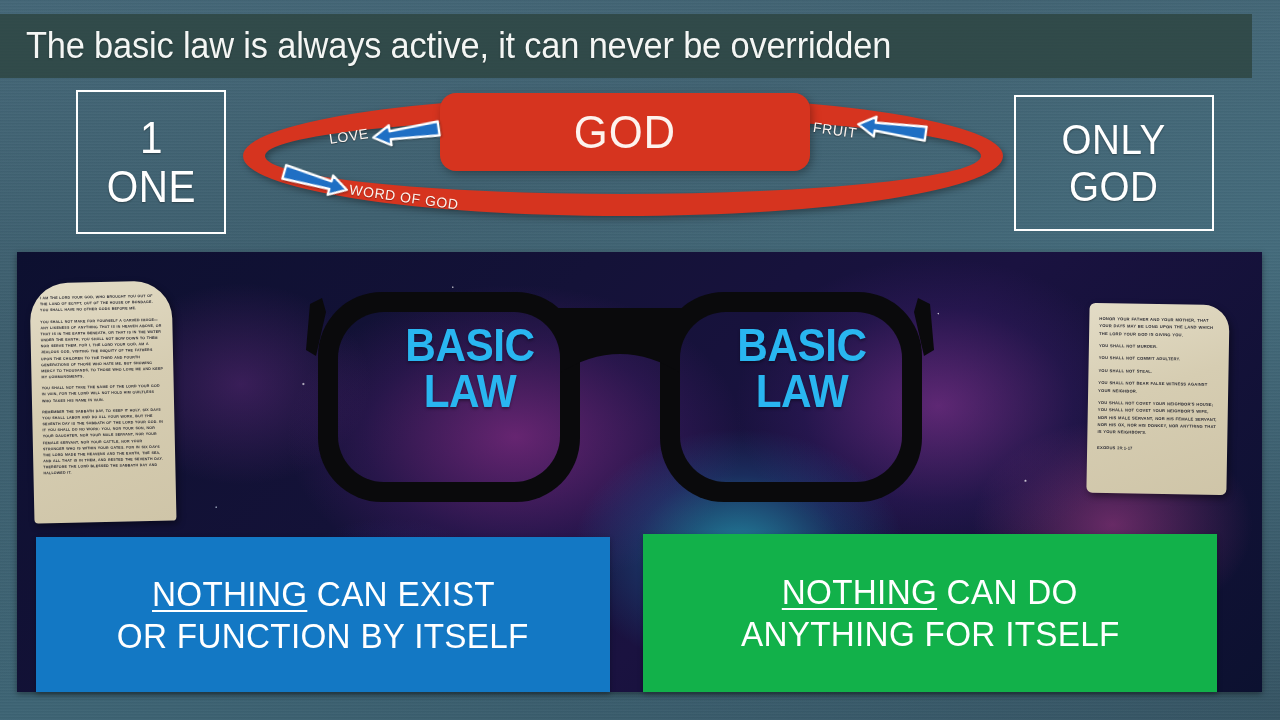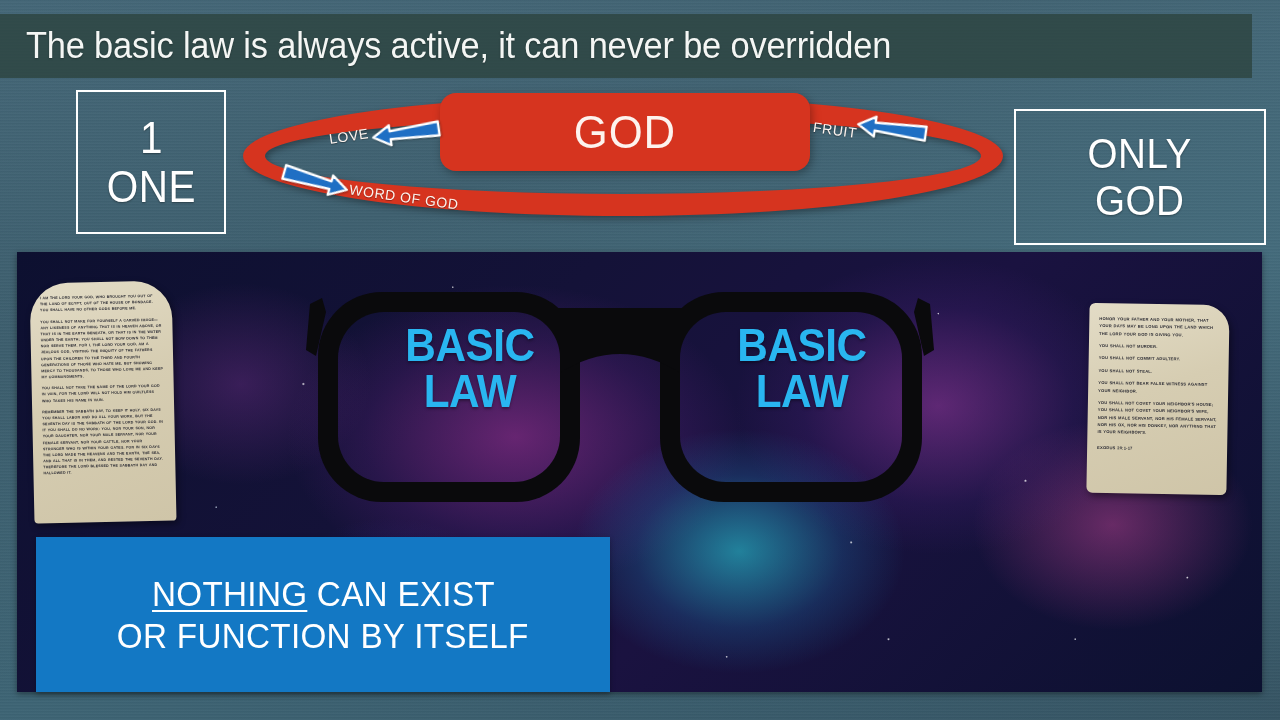--- a/index.html
+++ b/index.html
@@ -50,21 +50,21 @@
     border: 2px solid #ffffff;
     display: flex;
     flex-direction: column;
     align-items: center;
     justify-content: center;
     color: #ffffff;
     line-height: 1.12;
     text-shadow: 0 1px 2px rgba(0,0,0,0.35);
   }
   #box-one  { left: 76px;  top: 90px; width: 150px; height: 144px; }
-  #box-only { left: 1014px; top: 95px; width: 252px; height: 136px; margin-top: 14px; }
+  #box-only { left: 1014px; top: 95px; width: 200px; height: 136px; }
   .side-line { font-size: 42px; font-weight: 400; letter-spacing: 0.5px;
                transform: scaleX(0.92); }
   #box-one .line-1 { font-size: 44px; }
   #box-one .line-2 { font-size: 44px; }
 
   
   #oval {
     position: absolute;
     left: 243px; top: 96px;
     width: 760px; height: 120px;
@@ -311,14 +311,18 @@
   <div class="lens-text" id="lens-text-right">
     <div>BASIC</div>
     <div>LAW</div>
   </div>
 
   <div class="stmt" id="stmt-blue">
     <div class="stmt-line"><span class="stmt-underline">NOTHING</span><span> CAN EXIST</span></div>
     <div class="stmt-line">OR FUNCTION BY ITSELF</div>
   </div>
 
+  <div class="stmt" id="stmt-green">
+    <div class="stmt-line"><span class="stmt-underline">NOTHING</span><span> CAN DO</span></div>
+    <div class="stmt-line">ANYTHING FOR ITSELF</div>
+  </div>
 
 </div>
 
 </body></html>

